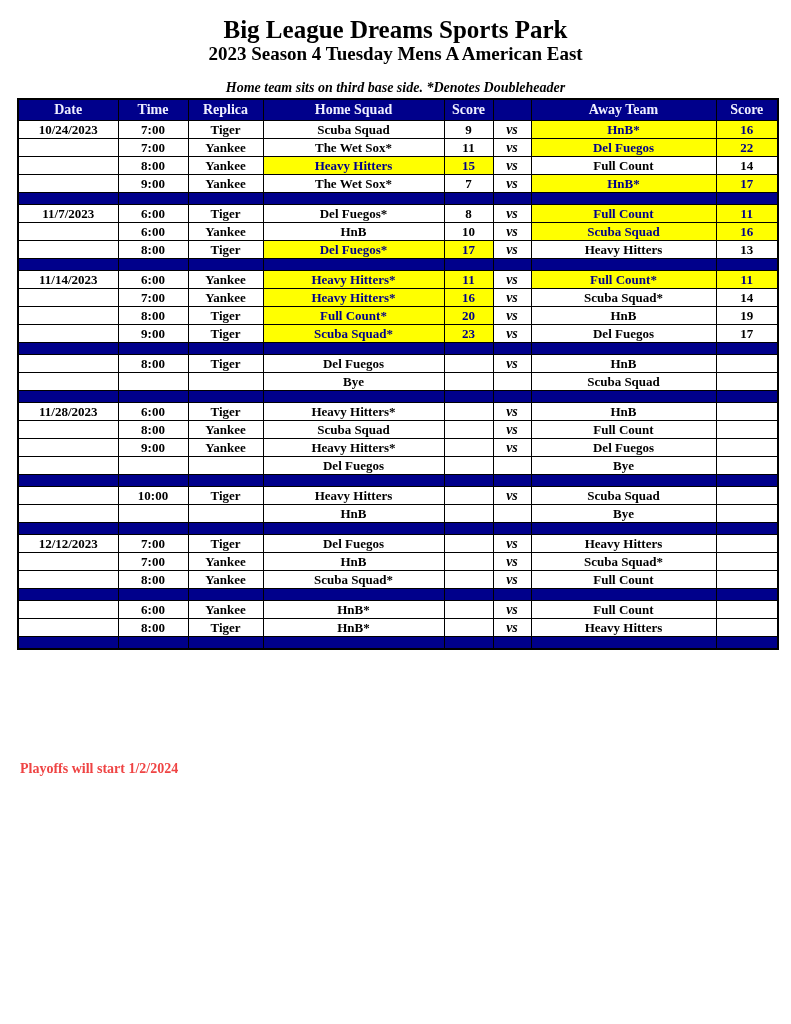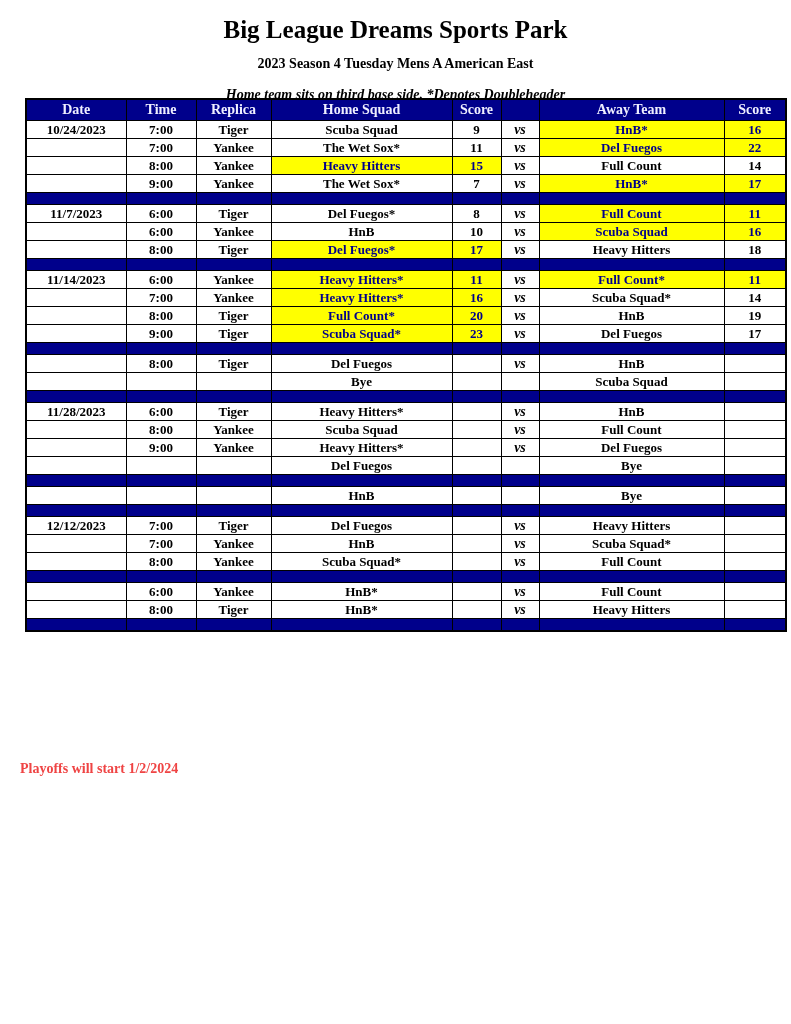--- a/index.html
+++ b/index.html
@@ -5,30 +5,29 @@
   html,body { margin:0; padding:0; background:#ffffff; }
   .page {
     position:relative;
     width:791px; height:820px;
     background:#ffffff;
     font-family:"Liberation Serif","DejaVu Serif",serif;
     overflow:hidden;
   }
   .heading { text-align:center; color:#000; }
   .title    { margin-top:16px; font-size:25px; font-weight:bold; line-height:1.1; }
-  .subtitle { margin-top:12px;  font-size:14px; font-weight:bold; line-height:1.1; }
+  .subtitle { margin-top:0;  font-size:19px; font-weight:bold; line-height:1.1; }
   .note     { margin-top:16px;  font-size:14px; font-weight:bold; font-style:italic; line-height:1.1; }
 
   table.sched {
     position:absolute; left:17px; top:98px;
     width:760px;
     border-collapse:collapse;
     table-layout:fixed;
     border:2px solid #000;
-    margin-left:8px;
   }
   table.sched th {
     background:#00008B;
     color:#EFEFFF;
     font-size:14px;
     font-weight:bold;
     height:20px;
     border:1px solid #000;
     padding:0;
     text-align:center;
@@ -160,21 +159,21 @@
           <td class="hl">16</td>
         </tr>
         <tr>
           <td></td>
           <td>8:00</td>
           <td>Tiger</td>
           <td class="hl">Del Fuegos*</td>
           <td class="hl">17</td>
           <td class="vs">vs</td>
           <td>Heavy Hitters</td>
-          <td>18</td>
+          <td>13</td>
         </tr>
         <tr>
           <td class="sep"></td>
           <td class="sep"></td>
           <td class="sep"></td>
           <td class="sep"></td>
           <td class="sep"></td>
           <td class="sep"></td>
           <td class="sep"></td>
           <td class="sep"></td>
@@ -304,20 +303,30 @@
           <td class="sep"></td>
           <td class="sep"></td>
           <td class="sep"></td>
           <td class="sep"></td>
           <td class="sep"></td>
           <td class="sep"></td>
           <td class="sep"></td>
         </tr>
         <tr>
           <td></td>
+          <td>10:00</td>
+          <td>Tiger</td>
+          <td>Heavy Hitters</td>
+          <td></td>
+          <td class="vs">vs</td>
+          <td>Scuba Squad</td>
+          <td></td>
+        </tr>
+        <tr>
+          <td></td>
           <td></td>
           <td></td>
           <td>HnB</td>
           <td></td>
           <td class="vs"></td>
           <td>Bye</td>
           <td></td>
         </tr>
         <tr>
           <td class="sep"></td>

